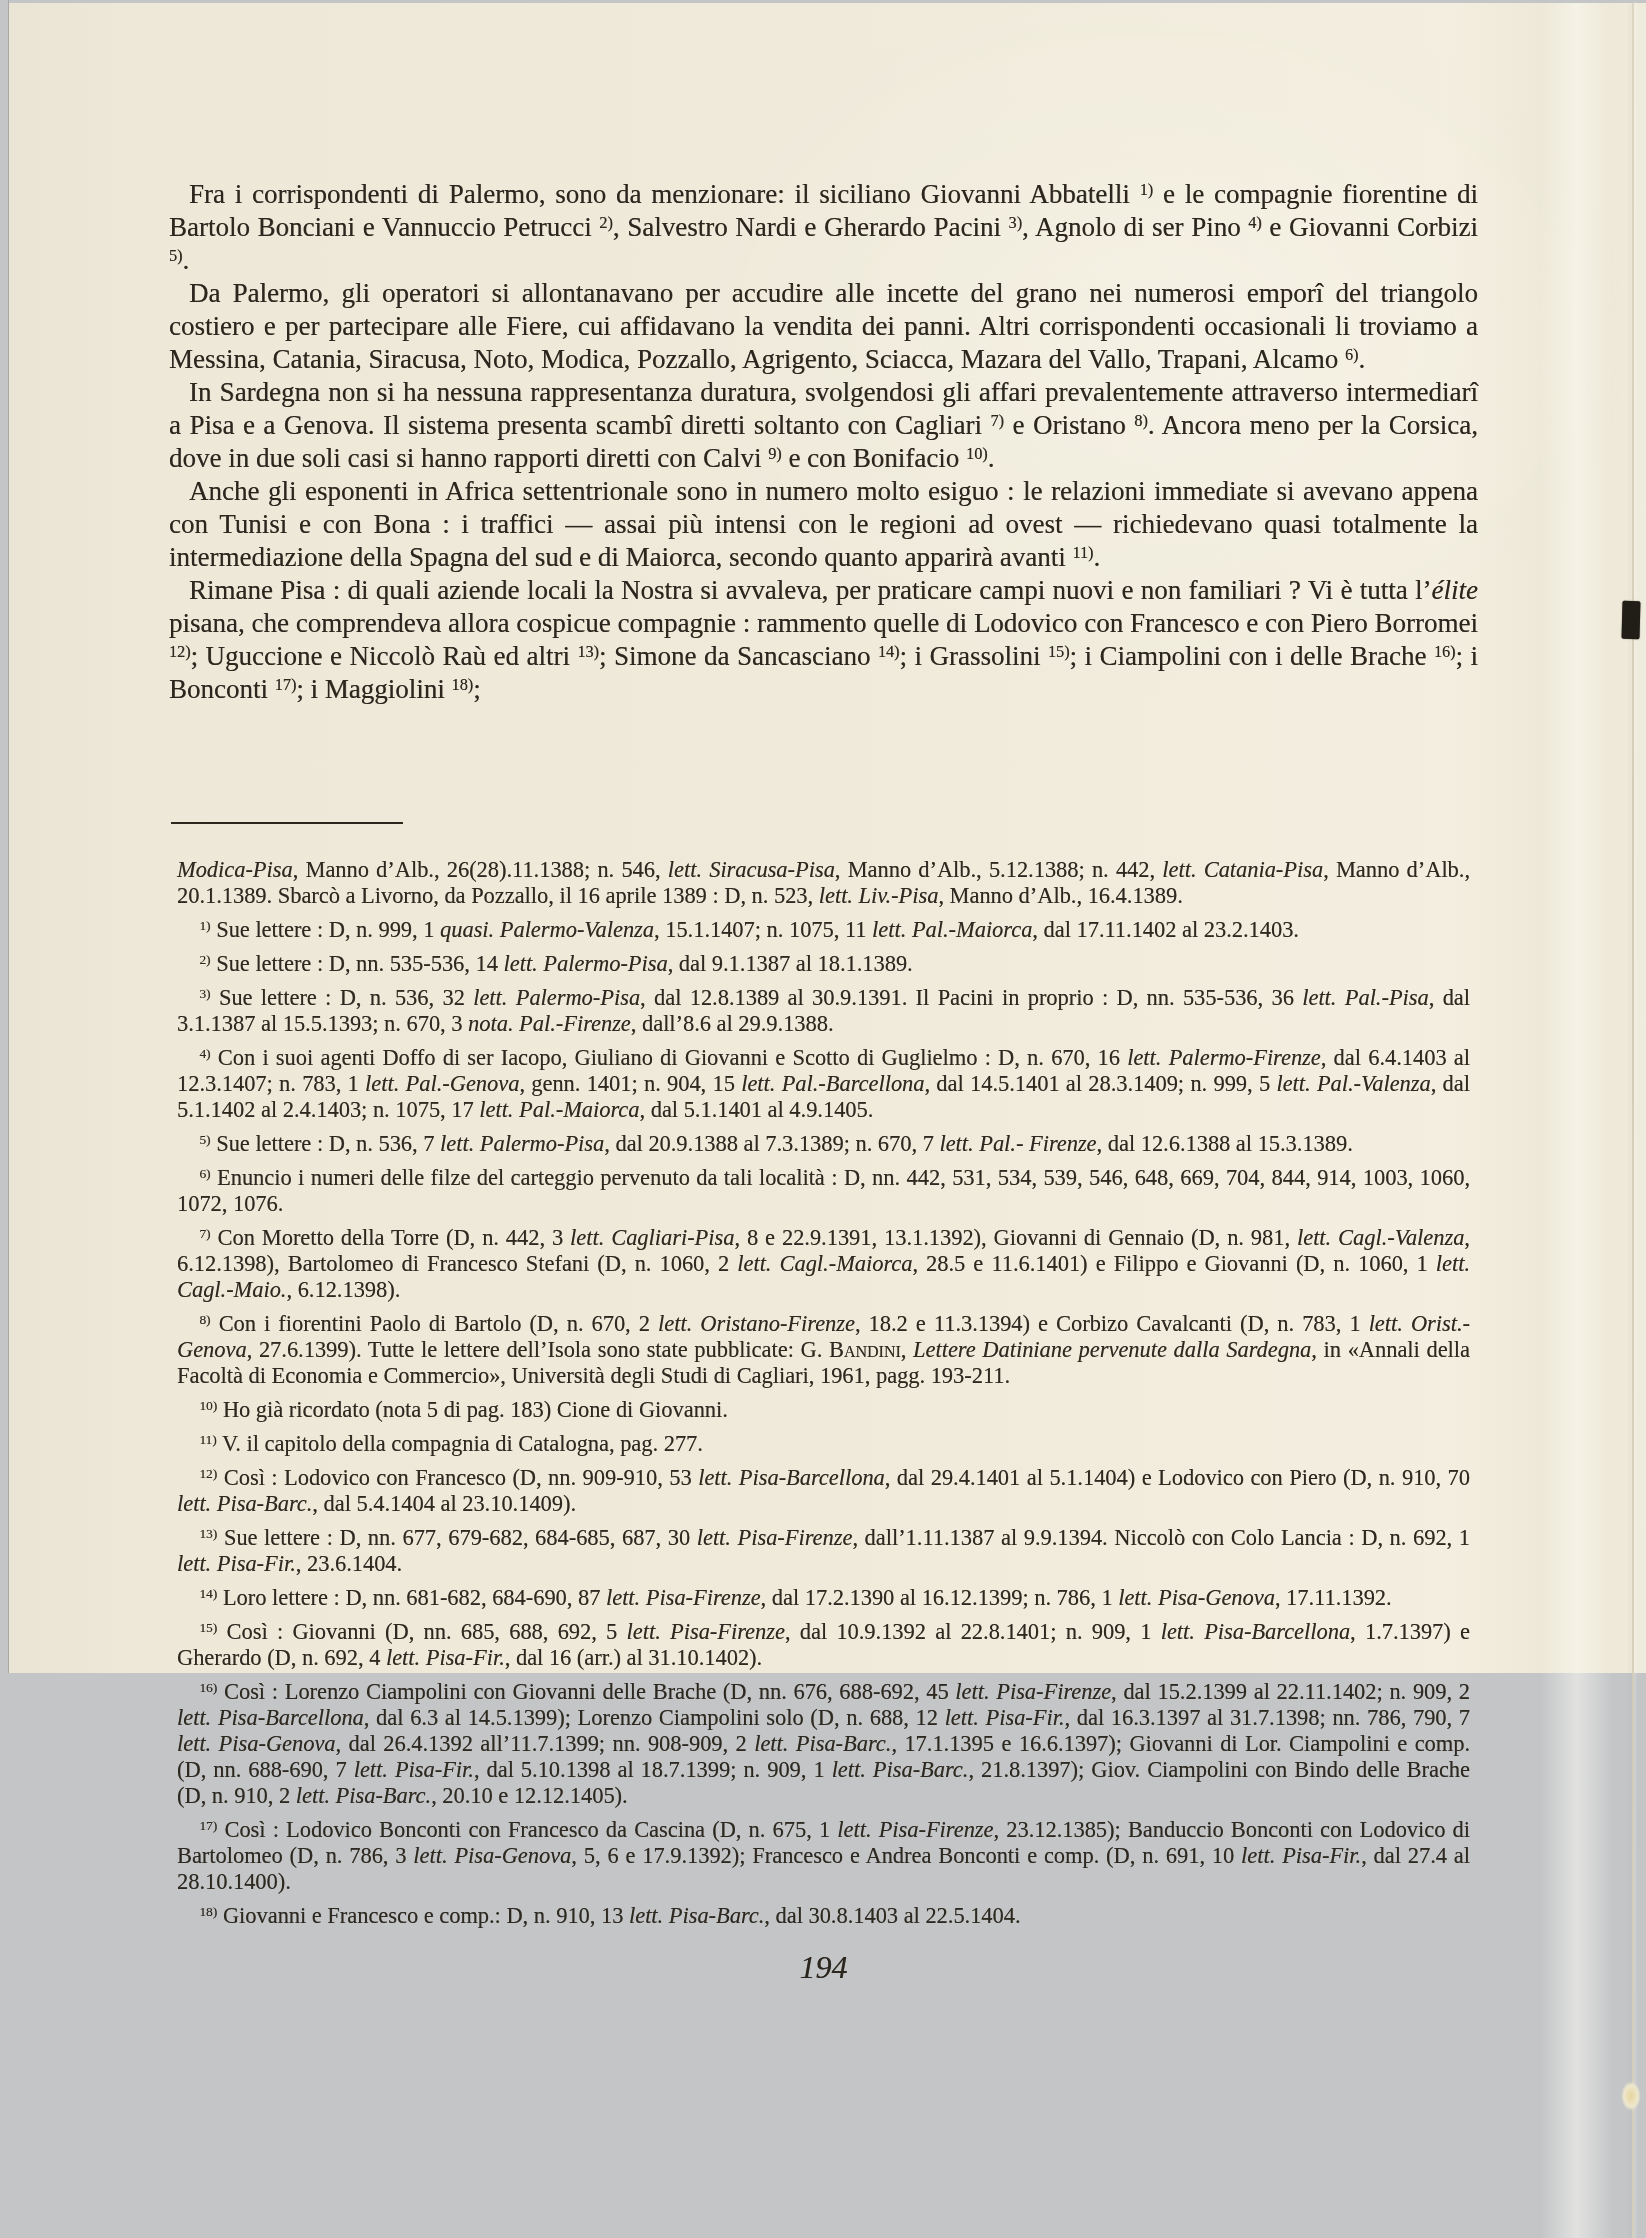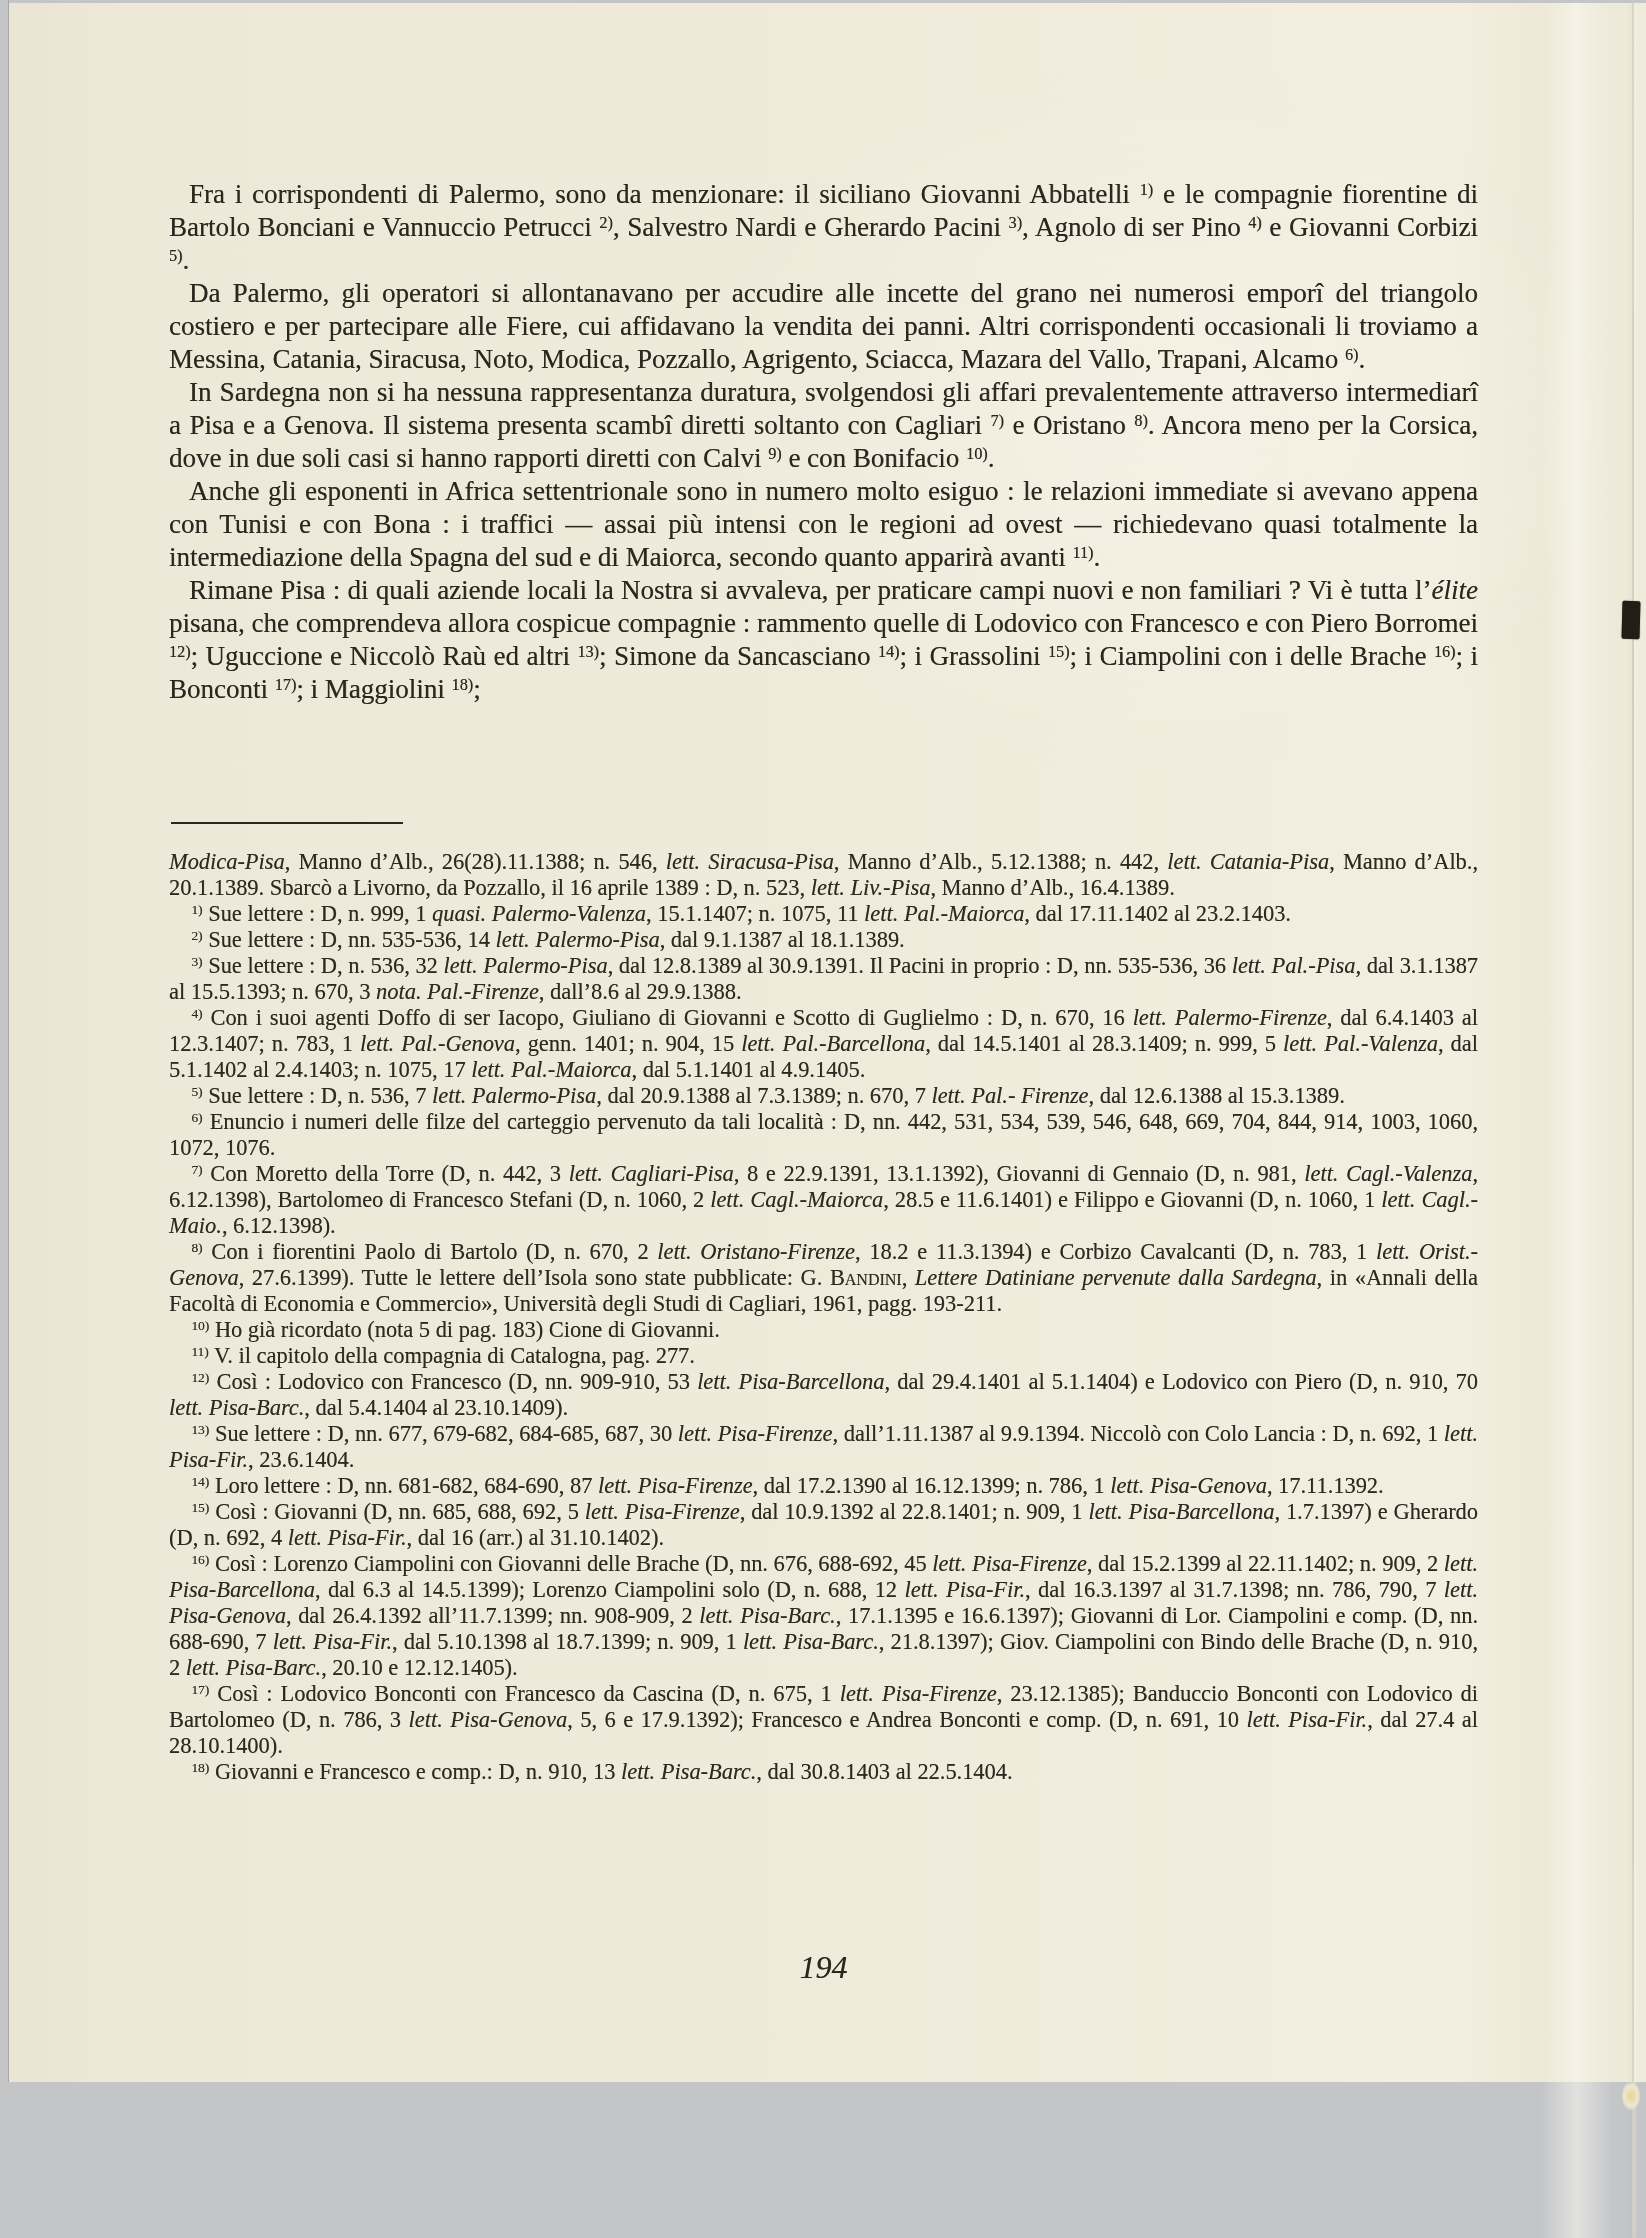--- a/index.html
+++ b/index.html
@@ -1,21 +1,21 @@
 <!DOCTYPE html>
 <html style="font-size:10.5px"><head>
 <meta charset="utf-8">
 <style>
   html,body{margin:0;padding:0;}
   body{
     width:1646px;height:2239px;overflow:hidden;
     background:#c3c5c7;
     font-family:"Liberation Serif","DejaVu Serif",serif;
   }
-  .scan{position:relative;width:1646px;height:2082px;}
+  .scan{position:relative;width:1646px;height:1673px;}
   .paper{
     position:absolute;left:8.6px;top:2.6px;right:0;bottom:0;
     background:
       radial-gradient(790px 593px at 70% 20%, rgba(255,255,250,0.25), rgba(255,255,250,0) 60%),
       linear-gradient(90deg,#e9e4d3 0%,#ede8d8 7%,#efeadA 50%,#f3eedf 88%,#ebe6d4 96%,#f0ecdd 100%);
   }
   .edge-line{position:absolute;left:8px;top:0;width:1.3px;height:100%;background:#8f8f8b;opacity:.55;}
   .crease{
     position:absolute;left:1632px;top:2.6px;width:2px;height:2236px;
     background:linear-gradient(180deg,#d9d2bd,#cfc8b2 40%,#d8d1bc);
@@ -38,21 +38,21 @@
   }
   .textblock{position:absolute;left:169px;top:178px;width:1309px;}
   p.para{
     margin:0;font-size:27px;line-height:33px;color:#2b261e;
     text-align:justify;text-indent:20px;
     text-shadow:0.3px 0.3px 0.3px rgba(43,38,30,.55);
   }
   .rule{position:absolute;left:171px;top:822px;width:232px;height:2px;background:#2b261e;}
   .fnblock{position:absolute;left:169px;top:849px;width:1309px;}
   p.fn{
-    margin:0;font-size:22.4px;line-height:26px;color:#2e2920;
+    margin:8px;font-size:22.4px;line-height:26px;color:#2e2920;
     text-align:justify;text-indent:22.4px;
     text-shadow:0.2px 0.2px 0.3px rgba(46,41,32,.5);
   }
   p.fn.cont{text-indent:0;}
   sup{font-size:60%;line-height:0;vertical-align:baseline;position:relative;top:-0.5em;}
   .it{font-style:italic;}
   .sc{font-variant:small-caps;}
   .pagenum{
     position:absolute;left:169px;top:1949px;width:1309px;
     text-align:center;font-style:italic;font-size:32px;color:#2b261e;

